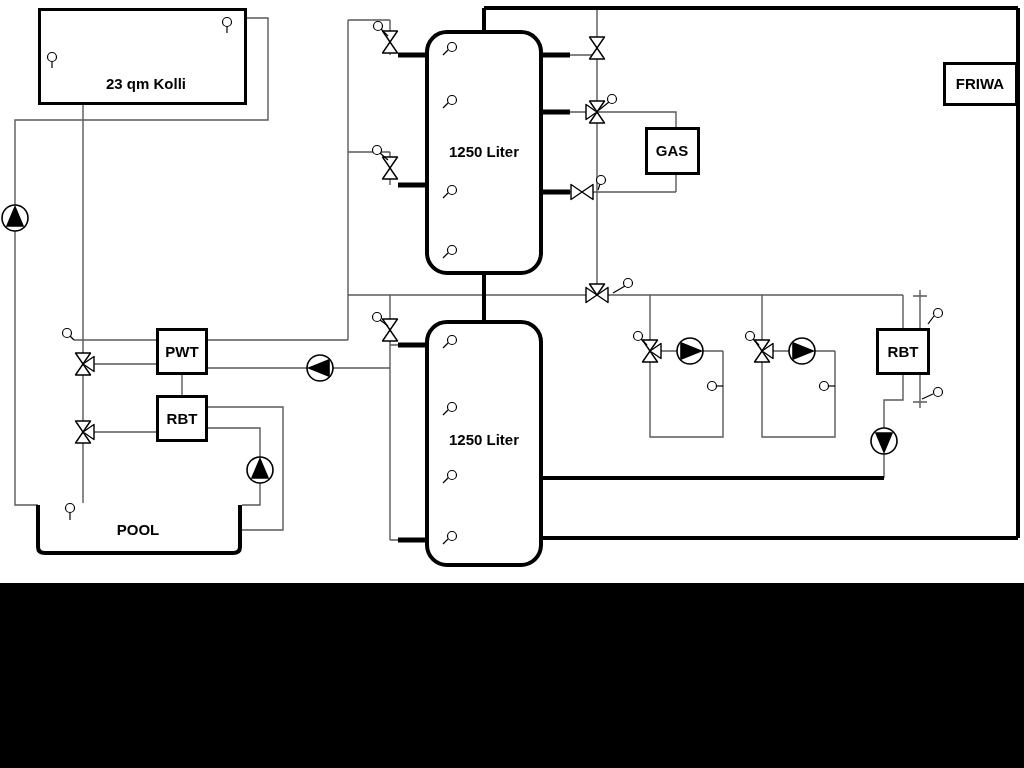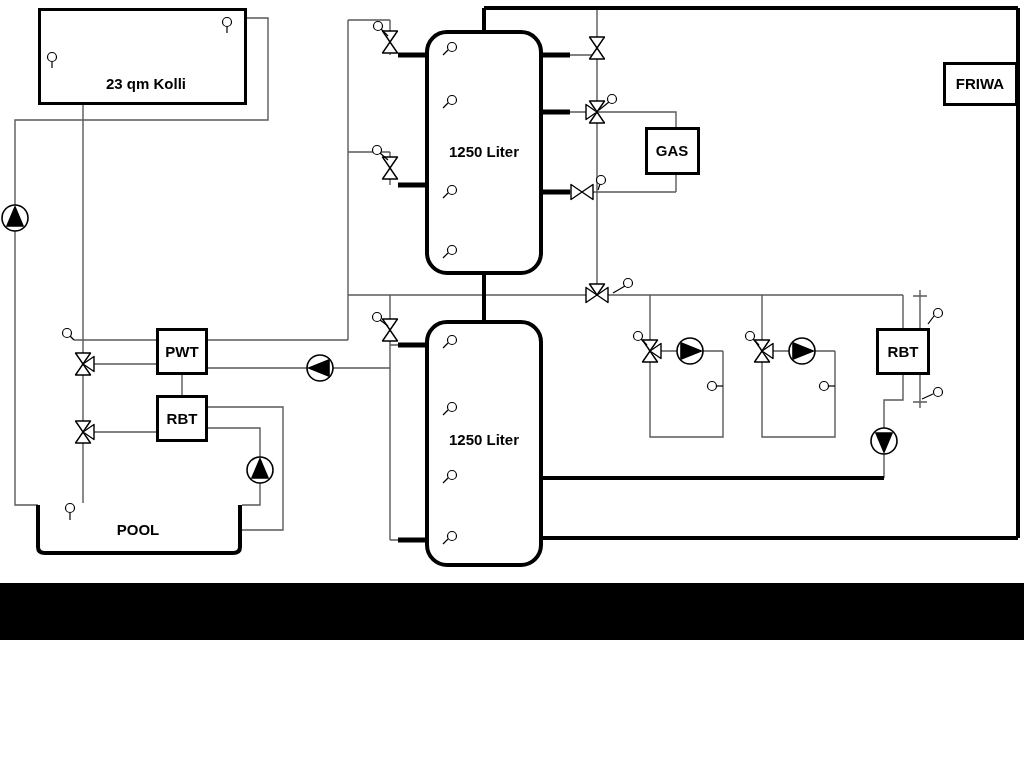--- a/index.html
+++ b/index.html
@@ -1,16 +1,16 @@
 <!DOCTYPE html>
 <html><head>
 <meta charset="utf-8">
 <style>
   html,body{margin:0;padding:0;background:#ffffff;}
-  #stage{position:relative;width:1024px;height:640px;background:#ffffff;overflow:hidden;
+  #stage{position:relative;width:1024px;height:768px;background:#ffffff;overflow:hidden;
          font-family:"Liberation Sans",sans-serif;}
   svg{display:block;}
   text{font-family:"Liberation Sans",sans-serif;font-size:15px;font-weight:bold;fill:#000;}
 </style>
 </head>
 <body>
 
 <div id="stage">
 <svg width="1024" height="768" viewBox="0 0 1024 768">
 

